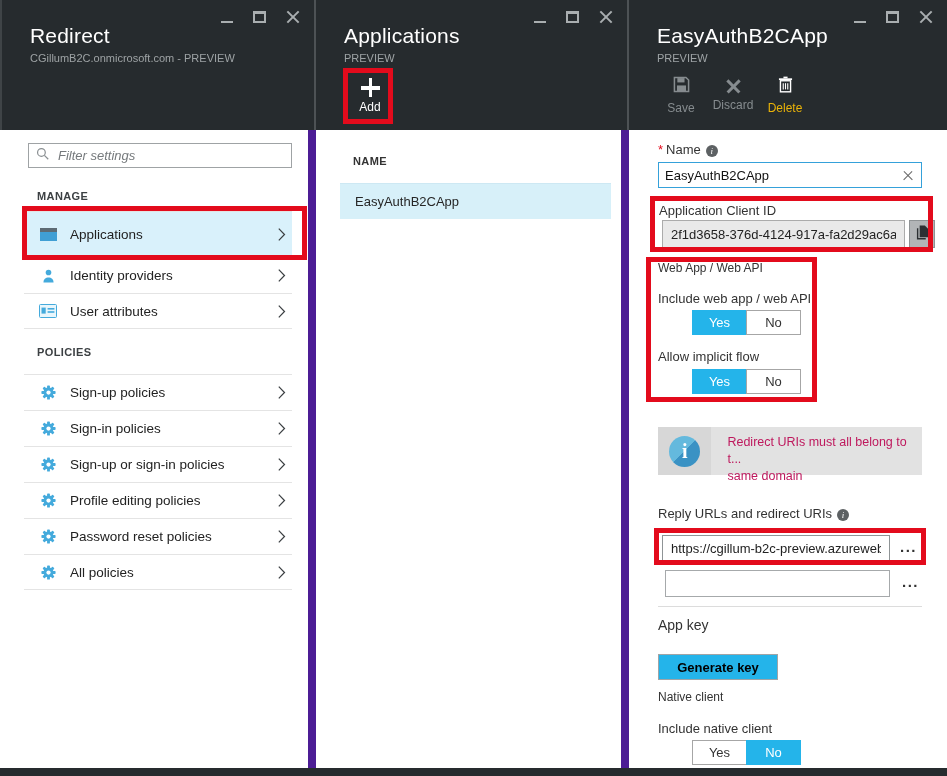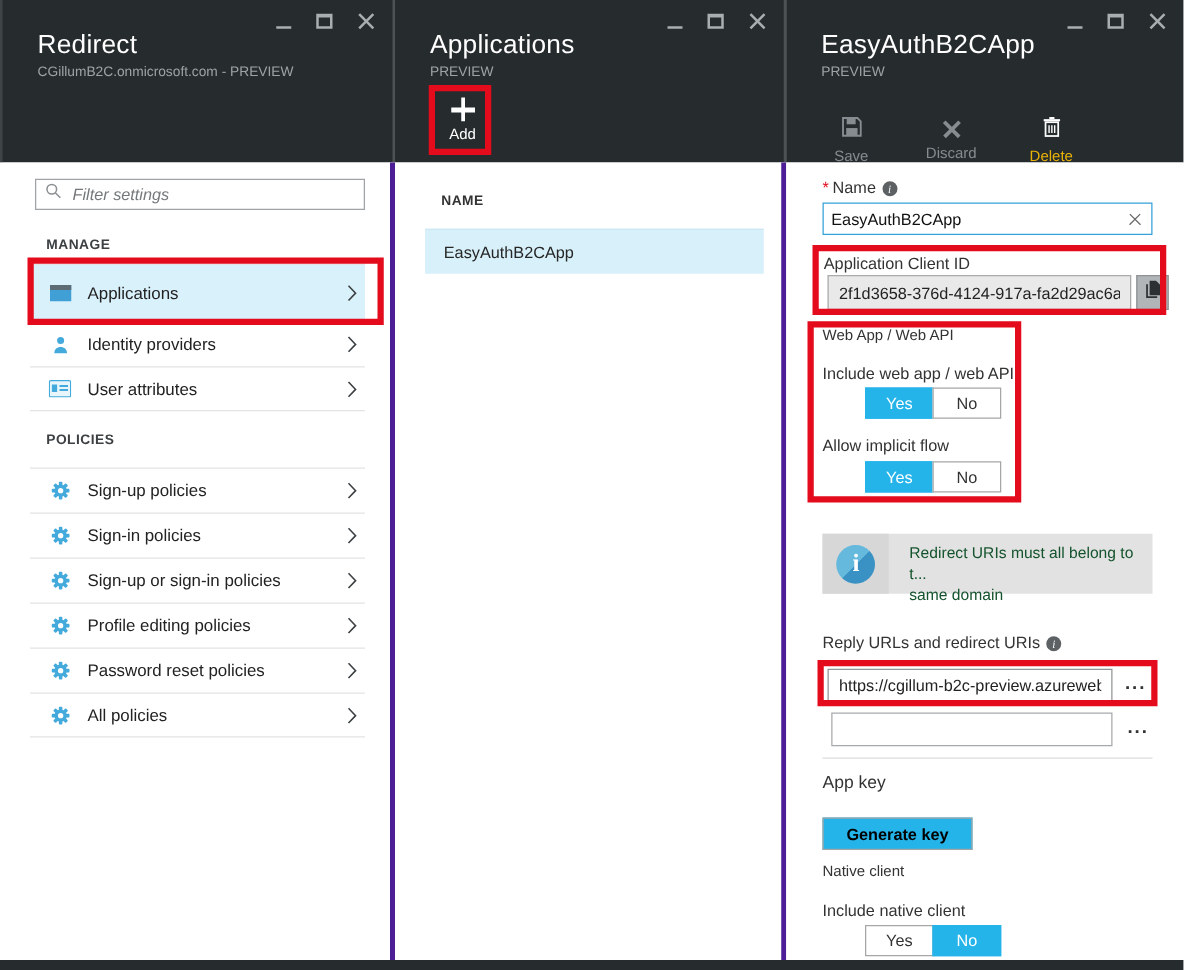--- a/index.html
+++ b/index.html
@@ -7,21 +7,21 @@
         font-family:"Liberation Sans","DejaVu Sans",sans-serif;}
 
   
   .blade{position:absolute;top:0;bottom:0;}
   .blade-header{position:absolute;top:0;left:0;right:0;height:130px;background:#262b2e;color:#fff;box-sizing:border-box;}
   .blade-body{position:absolute;top:130px;left:0;right:0;bottom:0;background:#fff;box-sizing:border-box;}
   .blade-left{left:0;width:316px;}
   .blade-mid{left:316px;width:313px;}
   .blade-right{left:629px;width:318px;}
   .blade-left .blade-header,.blade-mid .blade-header{border-right:2px solid #4d5255;}
-  .blade-left .blade-body,.blade-mid .blade-body{border-right:4px solid #4c1d95;}
+  .blade-left .blade-body,.blade-mid .blade-body{border-right:8px solid #4c1d95;}
   .blade-left .blade-header{border-left:2px solid #3f4447;}
   .bottom-edge{position:absolute;left:0;right:0;bottom:0;height:8px;background:#262b2e;z-index:6;}
 
   .blade-title{position:absolute;left:28px;top:24px;font-size:21px;font-weight:300;letter-spacing:.2px;}
   .blade-sub{position:absolute;left:28px;top:52px;font-size:11px;color:#9ea3a5;}
 
   
   .winctl{position:absolute;top:8px;right:14px;display:flex;gap:20px;align-items:center;height:18px;}
   .ic-min{width:12px;height:2px;background:#a9aeb0;margin-top:10px;}
   .ic-max{width:9px;height:7px;border:2px solid #a9aeb0;border-top-width:3px;}
@@ -49,21 +49,21 @@
   .add-btn{position:absolute;left:31px;top:73px;width:46px;height:46px;display:flex;flex-direction:column;align-items:center;justify-content:center;gap:3px;color:#fff;cursor:pointer;}
   .plus-icon{position:relative;width:19px;height:19px;}
   .plus-icon::before,.plus-icon::after{content:"";position:absolute;background:#fff;}
   .plus-icon::before{left:8px;top:0;width:3.5px;height:19px;}
   .plus-icon::after{left:0;top:8px;width:19px;height:3.5px;}
   .add-lbl{font-size:12px;}
   .name-col{position:absolute;left:37px;top:155px;font-size:11px;font-weight:700;color:#333;letter-spacing:.4px;}
   .app-row{position:absolute;left:24px;top:183px;width:271px;height:36px;background:#d7f0f9;border-top:1px solid #cde8f3;display:flex;align-items:center;padding-left:15px;font-size:13px;color:#262626;box-sizing:border-box;cursor:pointer;}
 
   
-  .toolbar{position:absolute;left:30px;top:93px;display:flex;gap:36px;}
+  .toolbar{position:absolute;left:30px;top:76px;display:flex;gap:8px;}
   .tb-btn{display:flex;flex-direction:column;align-items:center;gap:5px;font-size:12px;min-width:44px;cursor:pointer;}
   .tb-btn.disabled{color:#868c8f;cursor:default;}
   .tb-btn.enabled{color:#eab308;}
   .tb-x{position:relative;width:15px;height:15px;margin-top:2px;}
   .tb-x::before,.tb-x::after{content:"";position:absolute;left:-1px;top:6.5px;width:17px;height:2.6px;background:#868c8f;}
   .tb-x::before{transform:rotate(45deg);}
   .tb-x::after{transform:rotate(-45deg);}
 
   
   .rb{position:absolute;box-sizing:border-box;}
@@ -82,21 +82,21 @@
   .h2{font-size:12px;font-weight:300;color:#333;}
   .toggle{display:flex;height:25px;margin-left:34px;}
   .tg{width:55px;box-sizing:border-box;display:flex;align-items:center;justify-content:center;font-size:13px;cursor:pointer;}
   .tg.on{background:#24b4ea;border:1px solid #24b4ea;color:#fff;}
   .tg.off{background:#fff;border:1px solid #a6a6a6;color:#333;}
   .toggle .tg + .tg{margin-left:-1px;}
   .info-box{left:29px;top:427px;width:264px;height:48px;background:#e2e2e2;display:flex;}
   .info-ic-wrap{width:54px;background:#d7d7d7;display:flex;align-items:center;justify-content:center;}
   .info-circle{width:31px;height:31px;border-radius:50%;background:linear-gradient(135deg,#64b9dd 0%,#64b9dd 50%,#3a92c4 50%,#3a92c4 100%);position:relative;}
   .info-circle::after{content:"i";position:absolute;left:0;top:0;width:31px;height:31px;line-height:30px;text-align:center;color:#fff;font-size:20px;font-weight:700;font-family:"Liberation Serif",serif;}
-  .info-text{padding:7px 0 0 16px;font-size:12.5px;color:#14532d;line-height:17px;}
+  .info-text{padding:7px 0 0 16px;font-size:12.5px;color:#be185d;line-height:17px;}
   .url-input{height:27px;border:1px solid #8f9496;font-size:13px;color:#222;padding:0 8px;white-space:nowrap;overflow:hidden;font-family:inherit;background:#fff;}
   .dots{font-size:15px;font-weight:700;color:#333;letter-spacing:1.5px;cursor:pointer;}
   .divider{height:1px;background:#dcdcdc;}
   .gen-btn{left:29px;top:654px;width:120px;height:26px;background:#24b4ea;border:1px solid #a0a4a6;color:#000000;font-size:13px;font-weight:700;display:flex;align-items:center;justify-content:center;cursor:pointer;}
 
   
   .chev svg{display:block;}
 
   
   .ann{position:absolute;border:5px solid #e30b1c;box-sizing:border-box;z-index:10;pointer-events:none;}

